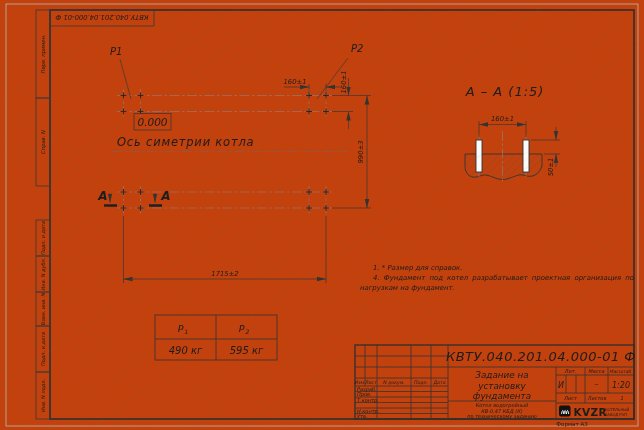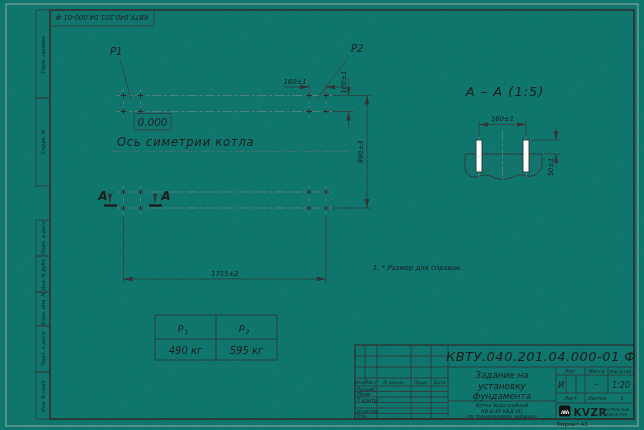--- a/index.html
+++ b/index.html
@@ -1,16 +1,16 @@
 <!DOCTYPE html>
 <html><head>
 <meta charset="utf-8">
 <style>
   html,body{margin:0;padding:0;background:#eceeea;}
-  .page{position:relative;width:644px;height:430px;background:#0f766e;overflow:hidden;
+  .page{position:relative;width:644px;height:430px;background:#c2410c;overflow:hidden;
         font-family:"DejaVu Sans",sans-serif;}
   .wm{position:absolute;inset:0;pointer-events:none;
       background:
         repeating-linear-gradient(-35deg, transparent 0 11px, rgba(110,110,110,.05) 11px 12.3px),
         repeating-linear-gradient(-35deg, transparent 0 28px, rgba(110,110,110,.04) 28px 29px);}
   svg text{font-family:"DejaVu Sans",sans-serif;font-style:italic;fill:#1c1c1c;}
   svg .up{font-style:normal;}
   .ln{stroke:#3a3a3a;stroke-width:.7;fill:none;}
   .cl{stroke:#8a8a8a;stroke-width:.55;fill:none;stroke-dasharray:10 2.5 2.5 2.5;}
   .dim{stroke:#383838;stroke-width:.7;fill:none;}
@@ -202,14 +202,15 @@
         <text class="up" x="605" y="415.5" font-size="3.7" fill="#222">ЗАВОД РЭП</text>
       </g>
 
       <text class="up" x="572" y="425.5" font-size="5.5" text-anchor="middle">Формат А3</text>
     </g>
   </svg>
 
   
   <div class="notes">
     <p>1. * Размер для справок.</p>
+    <p>4. Фундамент под котел разрабатывает проектная организация по нагрузкам на фундамент.</p>
   </div>
 </div>
 
 </body></html>

